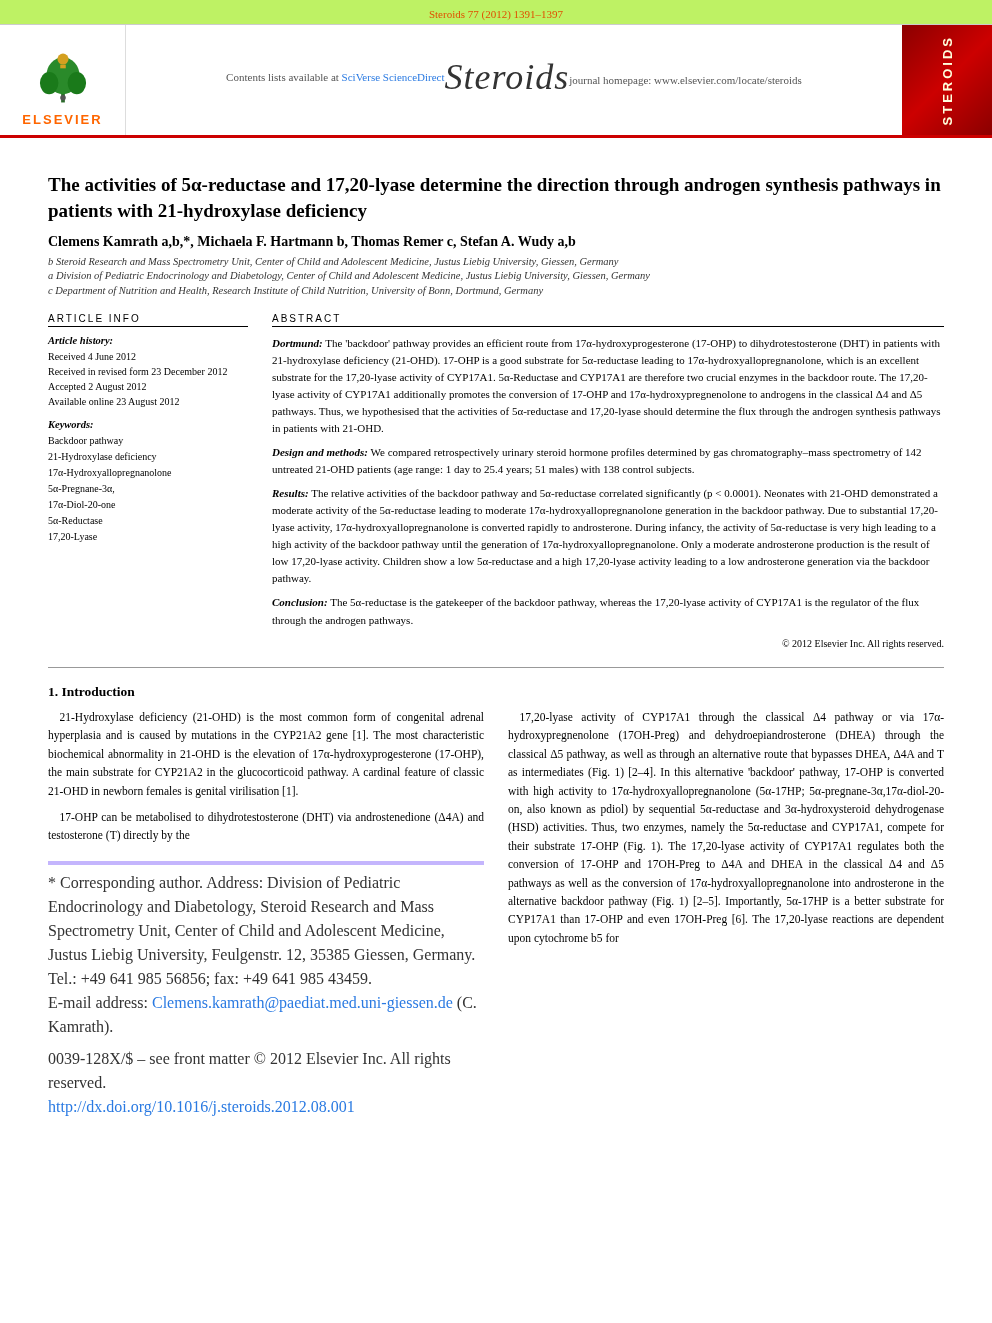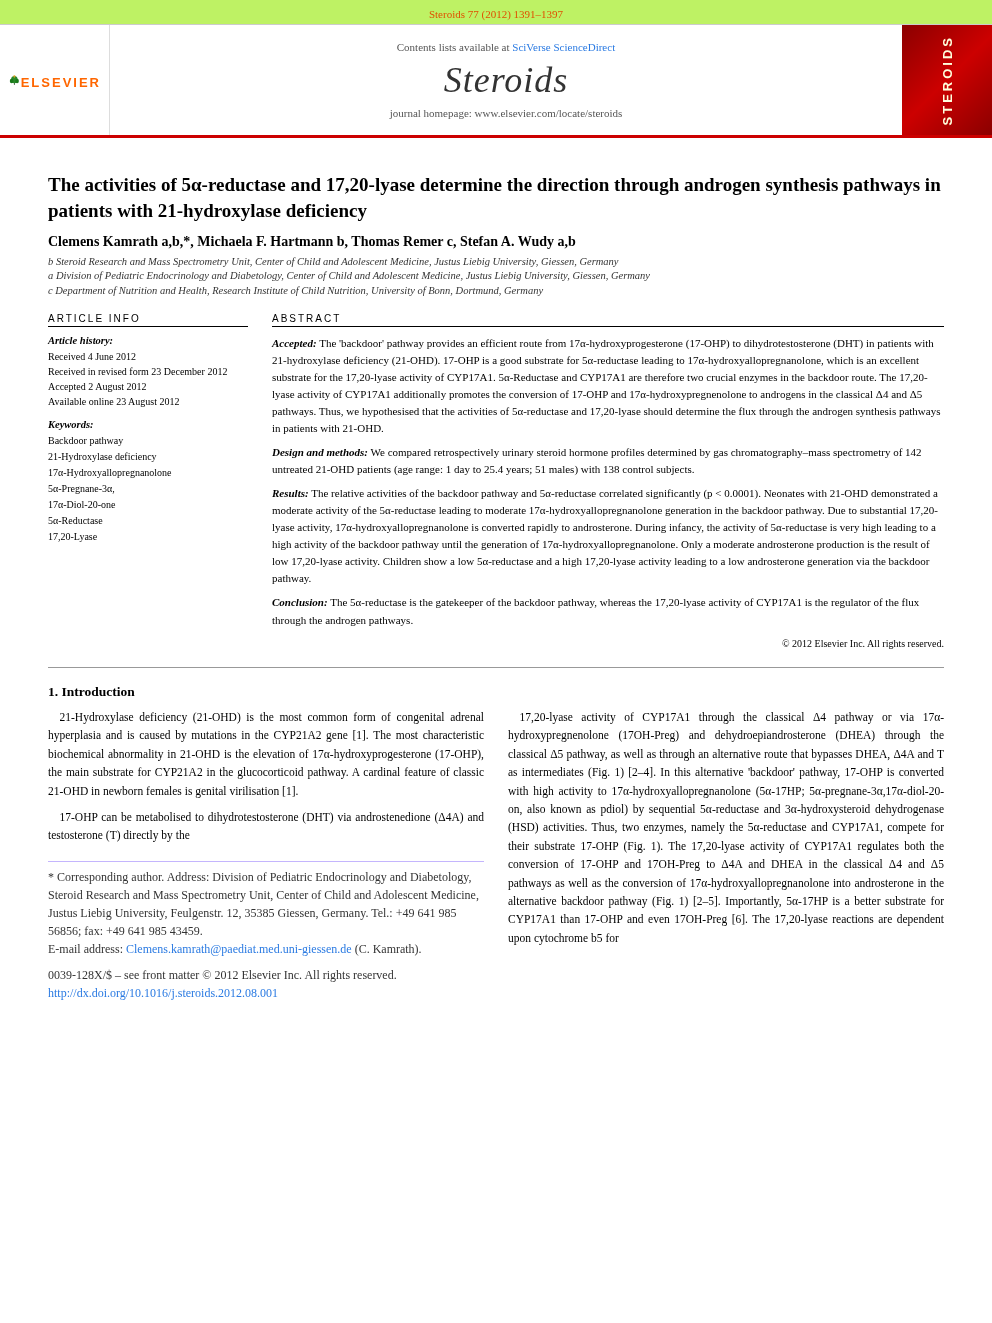--- a/index.html
+++ b/index.html
@@ -25,46 +25,45 @@
       color: #e05000;
       border-bottom: 1px solid #ccc;
     }
     .journal-header {
       display: flex;
       align-items: stretch;
       border-bottom: 3px solid #c00;
       min-height: 110px;
     }
     .elsevier-logo {
-      width: 110px;
+      width: 126px;
       min-height: 110px;
       background: #fff;
       display: flex;
-      flex-direction: row;
+      flex-direction: column;
       align-items: center;
       justify-content: flex-end;
       padding: 8px;
       border-right: 1px solid #ddd;
     }
     .elsevier-tree {
       width: 70px;
       height: 60px;
     }
     .elsevier-text {
       font-size: 13px;
       font-weight: bold;
       color: #f60;
       letter-spacing: 2px;
       margin-top: 4px;
       font-family: Arial, sans-serif;
     }
     .journal-center {
       flex: 1;
       display: flex;
-      flex-direction: column;
       align-items: center;
       justify-content: center;
       padding: 8px 20px;
     }
     .sciverse-line {
       font-size: 11px;
       color: #555;
       margin-bottom: 6px;
     }
     .sciverse-link {
@@ -220,24 +219,24 @@
       font-size: 11.5px;
       line-height: 1.6;
       color: #000;
       text-align: justify;
     }
     .intro-text p {
       margin-bottom: 8px;
       text-indent: 1em;
     }
     .footnote-block {
-      border-top: 1px solid #c4b5fd;
+      border-top: 4px solid #c4b5fd;
       margin-top: 16px;
       padding-top: 6px;
-      font-size: 12px;
+      font-size: 16px;
       line-height: 1.5;
       color: #333;
     }
     .ref-link {
       color: #2a7ae2;
       text-decoration: none;
     }
   </style>
 </head>
 <body>
@@ -319,21 +318,21 @@
             <div>5α-Reductase</div>
             <div>17,20-Lyase</div>
           </div>
         </div>
       </div>
 
       <div class="right-col">
         <div class="section-label">Abstract</div>
         <div class="abstract-text">
           <p>
-            <span class="para-label">Accepted:</span>
+            <span class="para-label">Dortmund:</span>
             <span>The 'backdoor' pathway provides an efficient route from 17α-hydroxyprogesterone (17-OHP) to dihydrotestosterone (DHT) in patients with 21-hydroxylase deficiency (21-OHD). 17-OHP is a good substrate for 5α-reductase leading to 17α-hydroxyallopregnanolone, which is an excellent substrate for the 17,20-lyase activity of CYP17A1. 5α-Reductase and CYP17A1 are therefore two crucial enzymes in the backdoor route. The 17,20-lyase activity of CYP17A1 additionally promotes the conversion of 17-OHP and 17α-hydroxypregnenolone to androgens in the classical Δ4 and Δ5 pathways. Thus, we hypothesised that the activities of 5α-reductase and 17,20-lyase should determine the flux through the androgen synthesis pathways in patients with 21-OHD.</span>
           </p>
           <p>
             <span class="para-label">Design and methods:</span>
             <span>We compared retrospectively urinary steroid hormone profiles determined by gas chromatography–mass spectrometry of 142 untreated 21-OHD patients (age range: 1 day to 25.4 years; 51 males) with 138 control subjects.</span>
           </p>
           <p>
             <span class="para-label">Results:</span>
             <span>The relative activities of the backdoor pathway and 5α-reductase correlated significantly (p &lt; 0.0001). Neonates with 21-OHD demonstrated a moderate activity of the 5α-reductase leading to moderate 17α-hydroxyallopregnanolone generation in the backdoor pathway. Due to substantial 17,20-lyase activity, 17α-hydroxyallopregnanolone is converted rapidly to androsterone. During infancy, the activity of 5α-reductase is very high leading to a high activity of the backdoor pathway until the generation of 17α-hydroxyallopregnanolone. Only a moderate androsterone production is the result of low 17,20-lyase activity. Children show a low 5α-reductase and a high 17,20-lyase activity leading to a low androsterone generation via the backdoor pathway.</span>
           </p>

